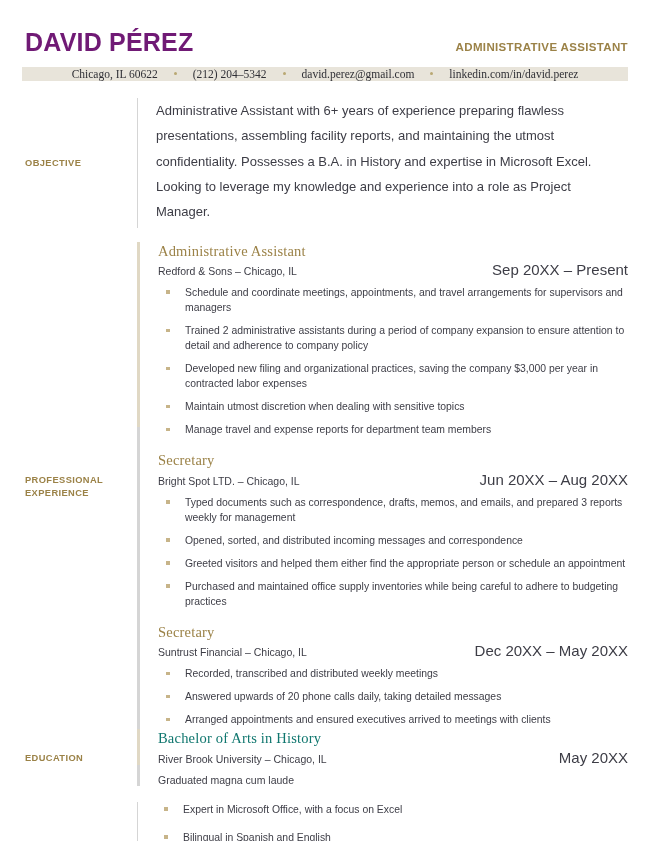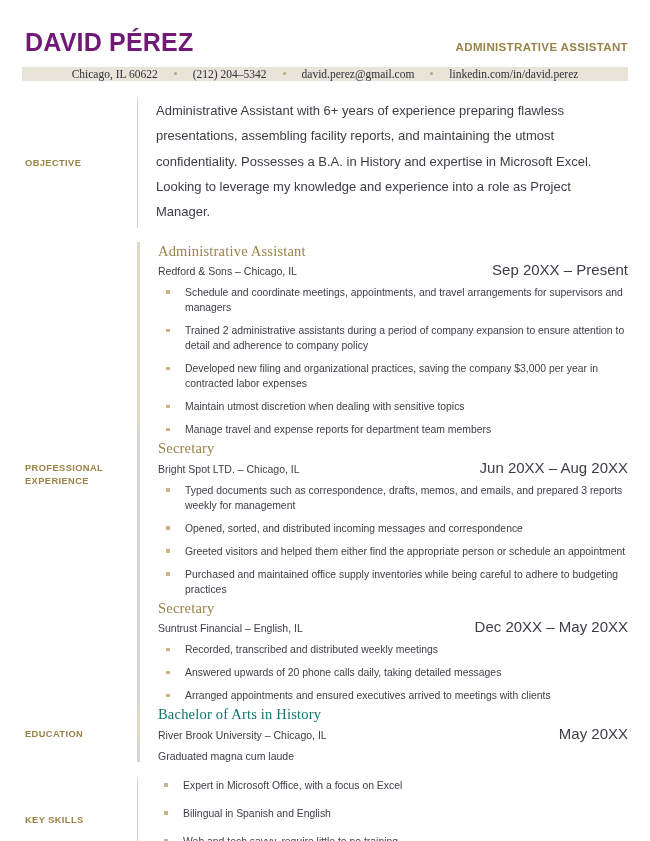--- a/index.html
+++ b/index.html
@@ -120,21 +120,21 @@
     font-size: 13px;
     line-height: 1.95;
     color: #3d3d46;
     margin: 0;
     padding-bottom: 3px;
   }
 
   
   .exp-section { margin-top: 14px; }
   .job { margin-bottom: 2px; }
-  .job + .job { margin-top: 2px; }
+  .job + .job { margin-top: 14px; }
   .job-title {
     font-family: "Liberation Serif", serif;
     font-size: 14.5px;
     color: #9b8247;
     letter-spacing: 0.2px;
     line-height: 1.25;
     margin: 0 0 1px 0;
   }
   .job-line {
     display: flex;
@@ -279,21 +279,21 @@
           <li>Typed documents such as correspondence, drafts, memos, and emails, and prepared 3 reports weekly for management</li>
           <li>Opened, sorted, and distributed incoming messages and correspondence</li>
           <li>Greeted visitors and helped them either find the appropriate person or schedule an appointment</li>
           <li>Purchased and maintained office supply inventories while being careful to adhere to budgeting practices</li>
         </ul>
       </div>
 
       <div class="job">
         <div class="job-title">Secretary</div>
         <div class="job-line">
-          <span class="job-org">Suntrust Financial – English, IL</span>
+          <span class="job-org">Suntrust Financial – Chicago, IL</span>
           <span class="job-dates">Dec 20XX – May 20XX</span>
         </div>
         <ul class="bullets">
           <li>Recorded, transcribed and distributed weekly meetings</li>
           <li>Answered upwards of 20 phone calls daily, taking detailed messages</li>
           <li>Arranged appointments and ensured executives arrived to meetings with clients</li>
         </ul>
       </div>
 
     </div>

